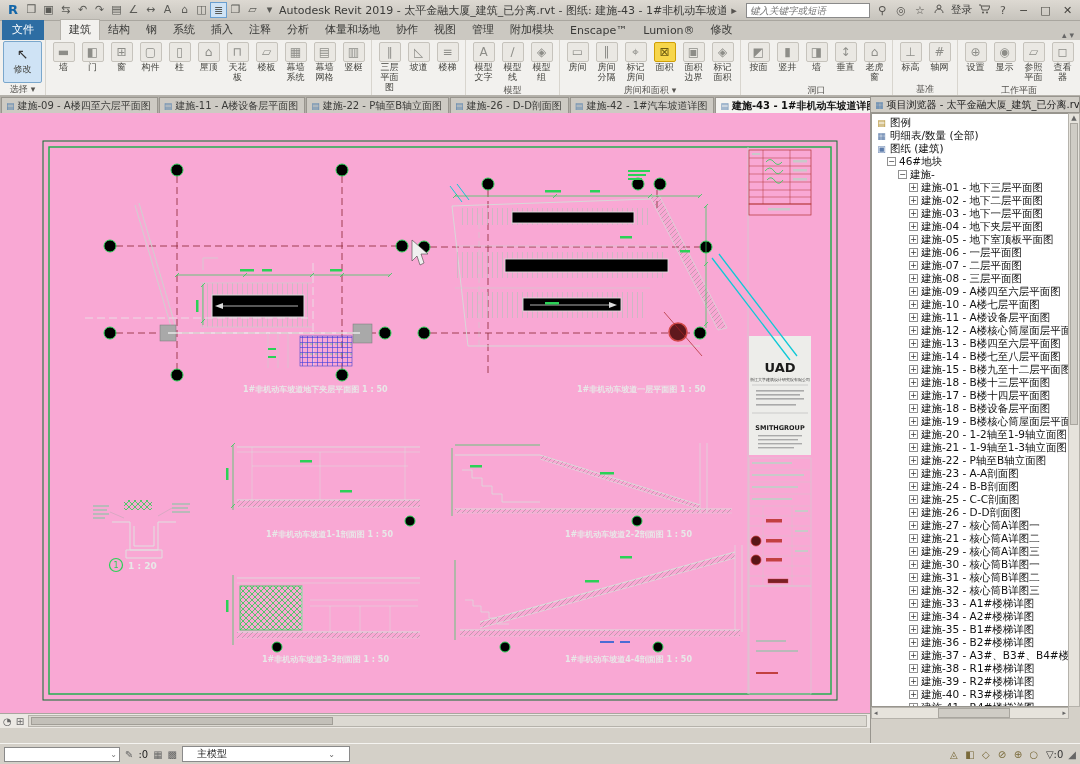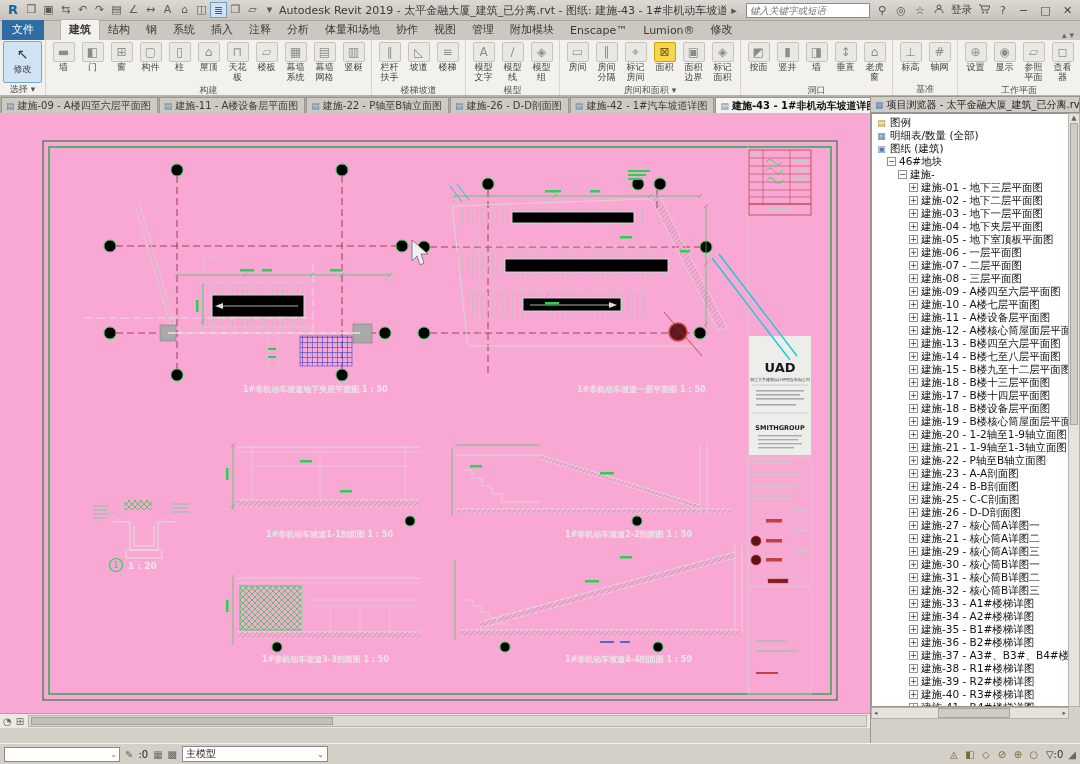--- a/index.html
+++ b/index.html
@@ -17,21 +17,21 @@
   .search{width:116px;height:13px;font-size:9.5px;font-style:italic;color:#999;
     border:1px solid #8a8a8a;padding:0 3px;background:#fff;}
   .tbicon{color:#55534f;font-size:11px;width:14px;text-align:center;}
   .signin{font-size:10.5px;color:#3a3a38;}
   .wbtn{width:17px;text-align:center;color:#44423e;font-size:11px;}
   
   .ribbontabs{position:absolute;top:21px;left:0;width:1080px;height:19px;background:#cbc8c1;
     display:flex;align-items:flex-end;padding-left:2px;box-sizing:border-box;}
   .rtab{padding:2px 8px 3px;font-size:11px;color:#3a3a38;white-space:nowrap;}
   .rtab.file{background:#2d6da3;color:#fff;margin-right:16px;padding:2px 10px 3px;}
-  .rtab.active{background:#f2f1ee;border:1px solid #b5b2ab;border-bottom:none;font-weight:bold;}
+  .rtab.active{background:#f2f1ee;border:1px solid #b5b2ab;border-bottom:none;}
   .rib-collapse{margin-left:auto;margin-right:6px;color:#666;font-size:9px;}
   
   .ribbon{position:absolute;top:40px;left:0;width:1080px;height:56px;background:#f2f1ee;
     border-bottom:1px solid #b5b2ab;display:flex;align-items:stretch;overflow:hidden;box-sizing:border-box;}
   .rgroup{display:flex;flex-direction:column;border-right:1px solid #d8d5ce;padding:1px 3px 0;}
   .rtools{flex:1;display:flex;align-items:stretch;}
   .rtool{display:flex;flex-direction:column;align-items:center;min-width:25px;padding:1px 2px;border-radius:2px;}
   .ricon{width:22px;height:20px;border:1px solid #c6c3bc;background:#eae8e3;color:#8d8d88;
     font-size:12px;line-height:19px;text-align:center;border-radius:2px;margin-bottom:1px;box-sizing:border-box;}
   .rlabel{font-size:9px;line-height:1.1;text-align:center;white-space:pre-line;color:#44443f;}
@@ -74,21 +74,21 @@
   .vb-thumb{position:absolute;left:2px;top:1px;width:300px;height:6px;background:#c3c0b9;border:1px solid #a19e97;}
   .midstrip{position:absolute;top:728px;left:0;width:870px;height:15px;background:#d4d0c8;}
   
   .statusbar{position:absolute;top:743px;left:0;width:1080px;height:21px;background:#d4d0c8;
     border-top:1px solid #f5f4f1;display:flex;align-items:center;font-size:10px;color:#222;
     padding:0 4px;gap:5px;box-sizing:border-box;white-space:nowrap;}
   .sb-input{width:110px;height:13px;background:#fff;border:1px solid #8a8a8a;display:flex;
     align-items:center;justify-content:flex-end;color:#777;font-size:8px;padding:0 2px;}
   .sb-mini{color:#666;font-size:10px;}
   .sb-combo{width:138px;height:14px;background:#fff;border:1px solid #8a8a8a;display:flex;
-    align-items:center;padding:0 3px;font-size:10px;color:#222;}
+    align-items:center;padding:0 14px;font-size:10px;color:#222;}
   .sb-combo .car{margin-left:auto;color:#666;font-size:8px;}
   .sb-spacer{flex:1;}
   .sbicon{font-size:10px;color:#7a6a3a;width:14px;text-align:center;}
   .sb-filter{font-size:10px;color:#333;}
 </style>
 </head>
 <body>
 
 <div id="app">
 
@@ -211,27 +211,26 @@
           <div class="rtool">
             <span class="ricon">▤</span>
             <span class="rlabel">幕墙
 网格</span>
           </div>
           <div class="rtool">
             <span class="ricon">▥</span>
             <span class="rlabel">竖梃</span>
           </div>
         </div>
-        <div class="glabel">构建</div>
       </div>
       <div class="rgroup">
         <div class="rtools">
           <div class="rtool">
             <span class="ricon">∥</span>
-            <span class="rlabel">栏杆扶手</span>
+            <span class="rlabel">三层平面图</span>
           </div>
           <div class="rtool">
             <span class="ricon">◺</span>
             <span class="rlabel">坡道</span>
           </div>
           <div class="rtool">
             <span class="ricon">≡</span>
             <span class="rlabel">楼梯</span>
           </div>
         </div>

